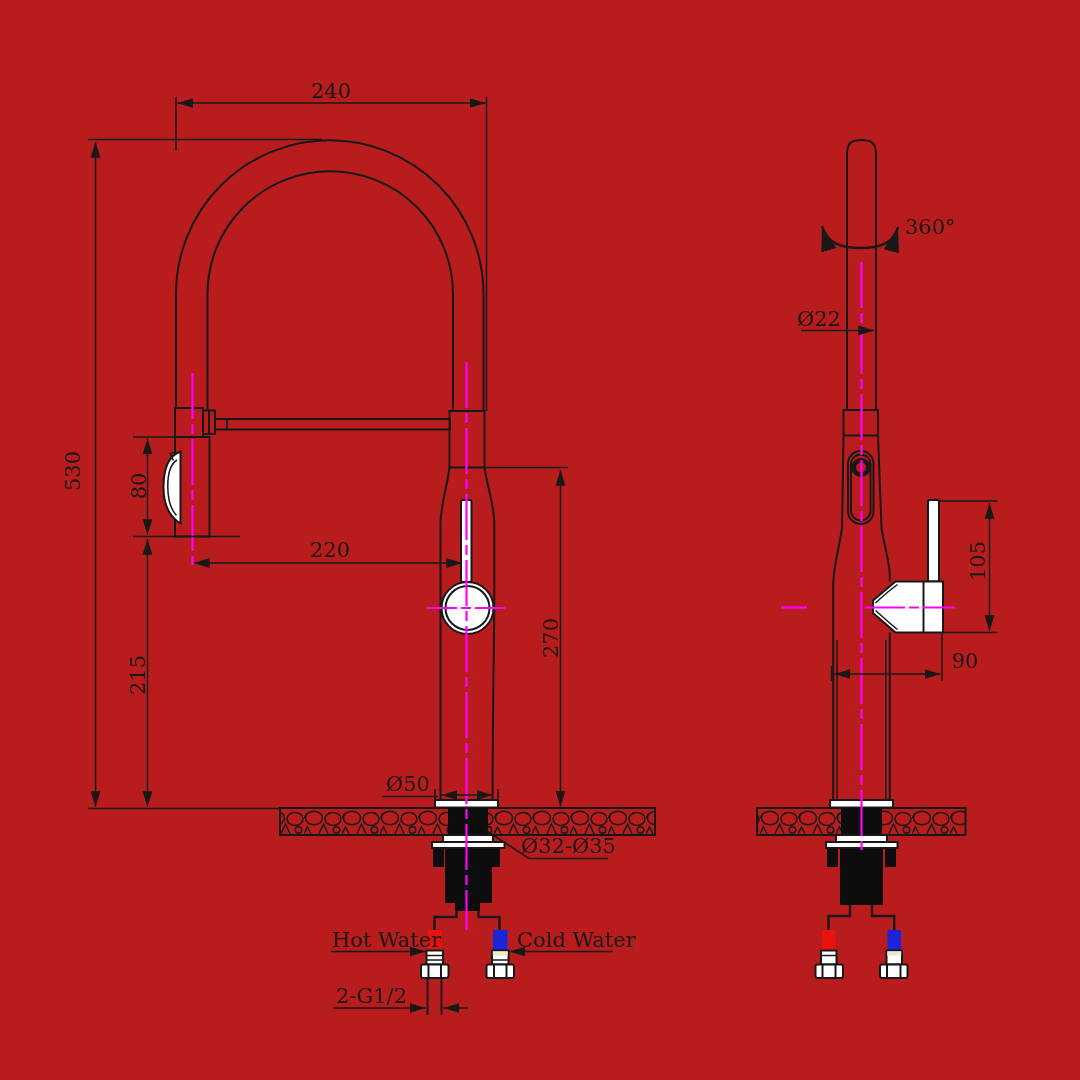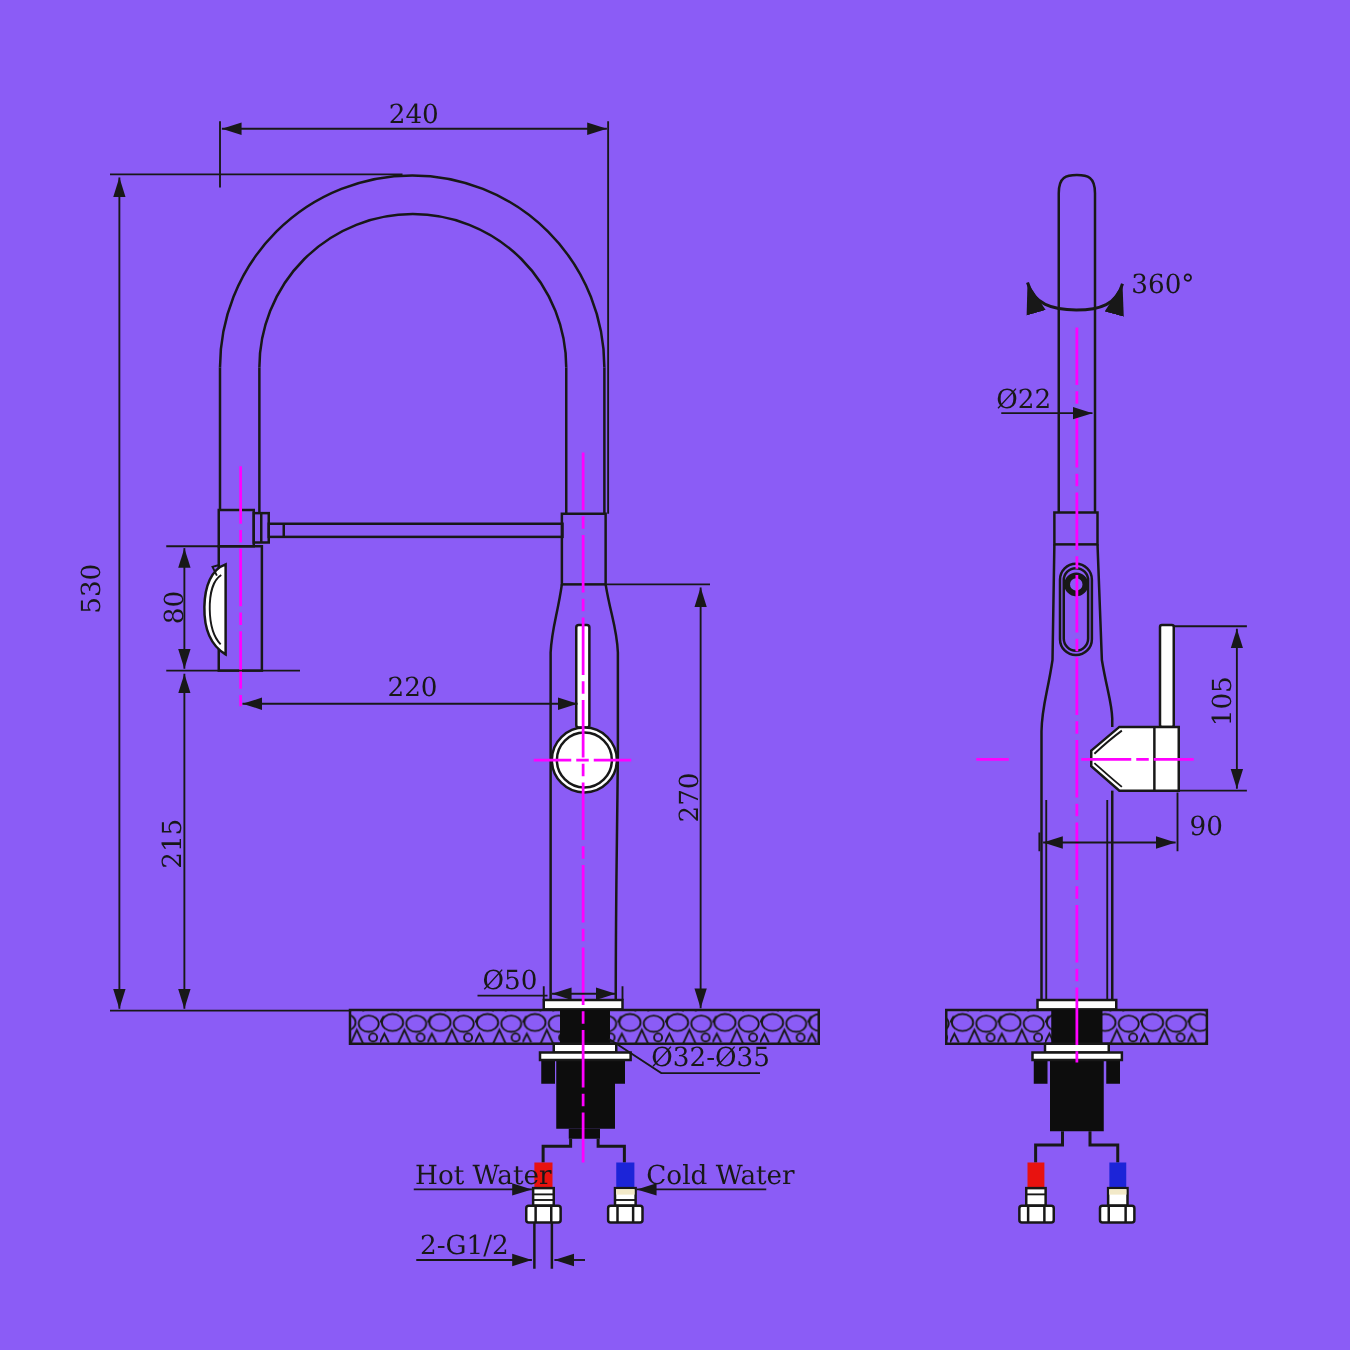--- a/index.html
+++ b/index.html
@@ -1,16 +1,16 @@
 <!DOCTYPE html>
 <html><head>
 <meta charset="utf-8">
 <style>
   html,body{margin:0;padding:0;background:#ffffff;}
-  .canvas{position:relative;width:1080px;height:1080px;background:#8b5cf6;overflow:hidden;}
+  .canvas{position:relative;width:1080px;height:1080px;background:#b91c1c;overflow:hidden;}
   svg{display:block;}
   .ol{stroke-width:2;fill:none;}
   .ol-hv{stroke-width:2.4;fill:none;}
   .dim{stroke-width:1.5;fill:none;}
   .cl{stroke-width:2.2;fill:none;}
   .cl-dash{stroke-dasharray:46 5 10 5;}
   .wh{fill:#ffffff;stroke-width:2;}
   text{font-family:"DejaVu Serif","Liberation Serif",serif;font-size:21px;stroke:none;}
 </style>
 </head>

